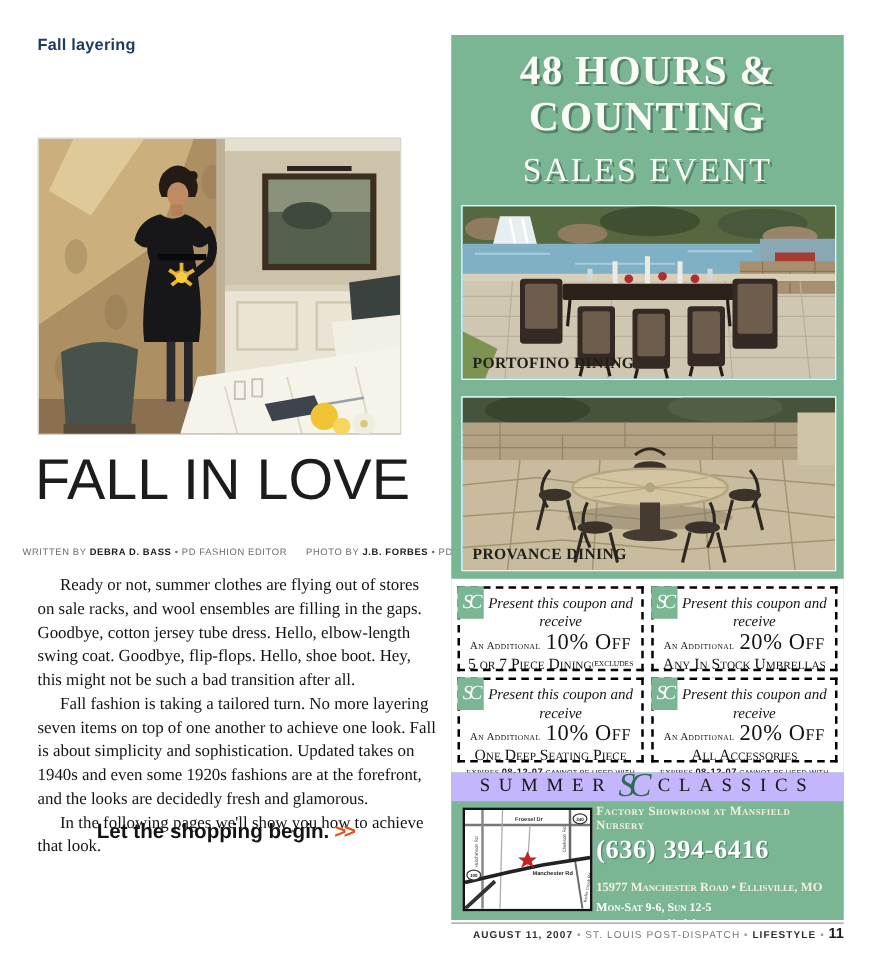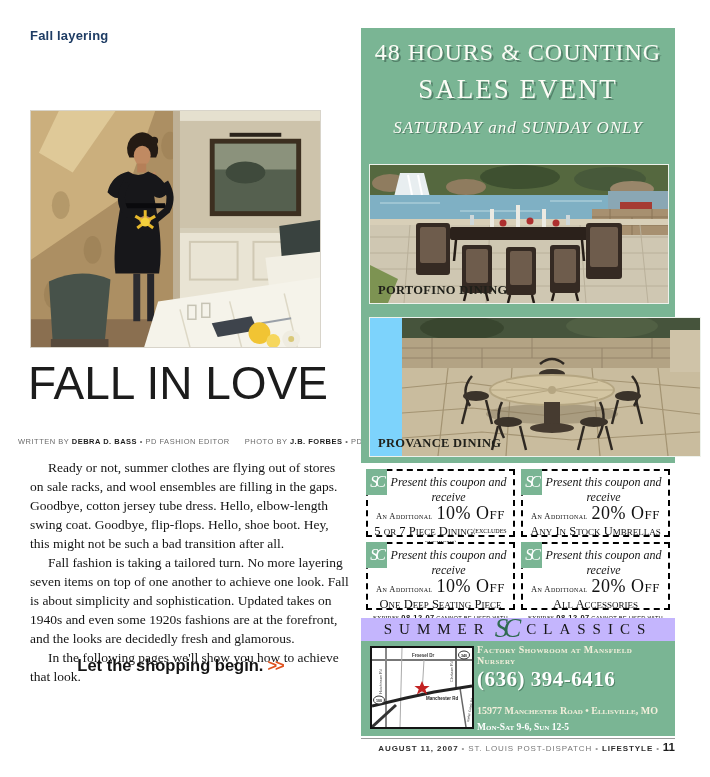--- a/index.html
+++ b/index.html
@@ -29,32 +29,32 @@
   .body-copy p { margin:0; text-indent:18px; }
 
   .cta { position:absolute; left:30px; top:656px; width:300px; text-align:center;
          font-family:"Liberation Sans",sans-serif; font-weight:bold; font-size:16.5px; color:#141414; }
   .cta .arrows { color:#e0531f; letter-spacing:-2px; margin-left:4px; }
 
   
   .ad { position:absolute; left:361px; top:28px; width:314px; height:708px; background:#7ab594; }
 
   .ad-head { text-align:center; color:#fcfcf6; font-family:"Liberation Serif",serif; }
-  .ad-h1 { margin:0; padding-top:11px; font-size:24px; font-weight:normal; letter-spacing:1px;
+  .ad-h1 { margin:0; padding-top:11px; font-size:33px; font-weight:bold; letter-spacing:1px;
            text-shadow:2px 2px 0 #54816a; }
   .ad-h2 { margin:8px 0 0; font-size:27px; font-weight:normal; letter-spacing:2px;
            text-shadow:2px 2px 0 #54816a; }
   .ad-h3 { margin:13px 0 0; font-size:17px; font-style:italic; font-weight:normal;
            letter-spacing:1px; text-shadow:1px 1px 0 #54816a; }
 
   .ad-photo { position:absolute; left:8px; width:298px; height:138px; background:#7dd3fc;
               border:1px solid #eef2ec; box-sizing:content-box; overflow:hidden; }
   .ad-photo svg { display:block; width:100%; height:100%; }
   .photo-1 { top:136px; }
-  .photo-2 { top:289px;padding-left:32px; }
+  .photo-2 { top:289px; }
   .ad-caption { position:absolute; left:8px; bottom:5px; font-family:"Liberation Serif",serif;
                 font-weight:bold; font-size:12.5px; color:#20201a; letter-spacing:0.3px; }
 
   .coupon-section { position:absolute; left:0; top:435px; width:314px; height:155px; background:#ffffff; }
   .coupon-grid { display:grid; grid-template-columns:1fr 1fr; grid-template-rows:68px 68px;
                  gap:5px 6px; padding:6px 5px; }
   .coupon { position:relative; border:2px dashed #000; background:#fff; text-align:center;
             padding:2px 3px 0; overflow:visible; }
   .sc-badge { position:absolute; top:-2px; left:-2px; width:21px; height:26px; background:#7ab594;
               color:#fff; font-family:"Liberation Serif",serif; font-style:italic; font-size:16px;

